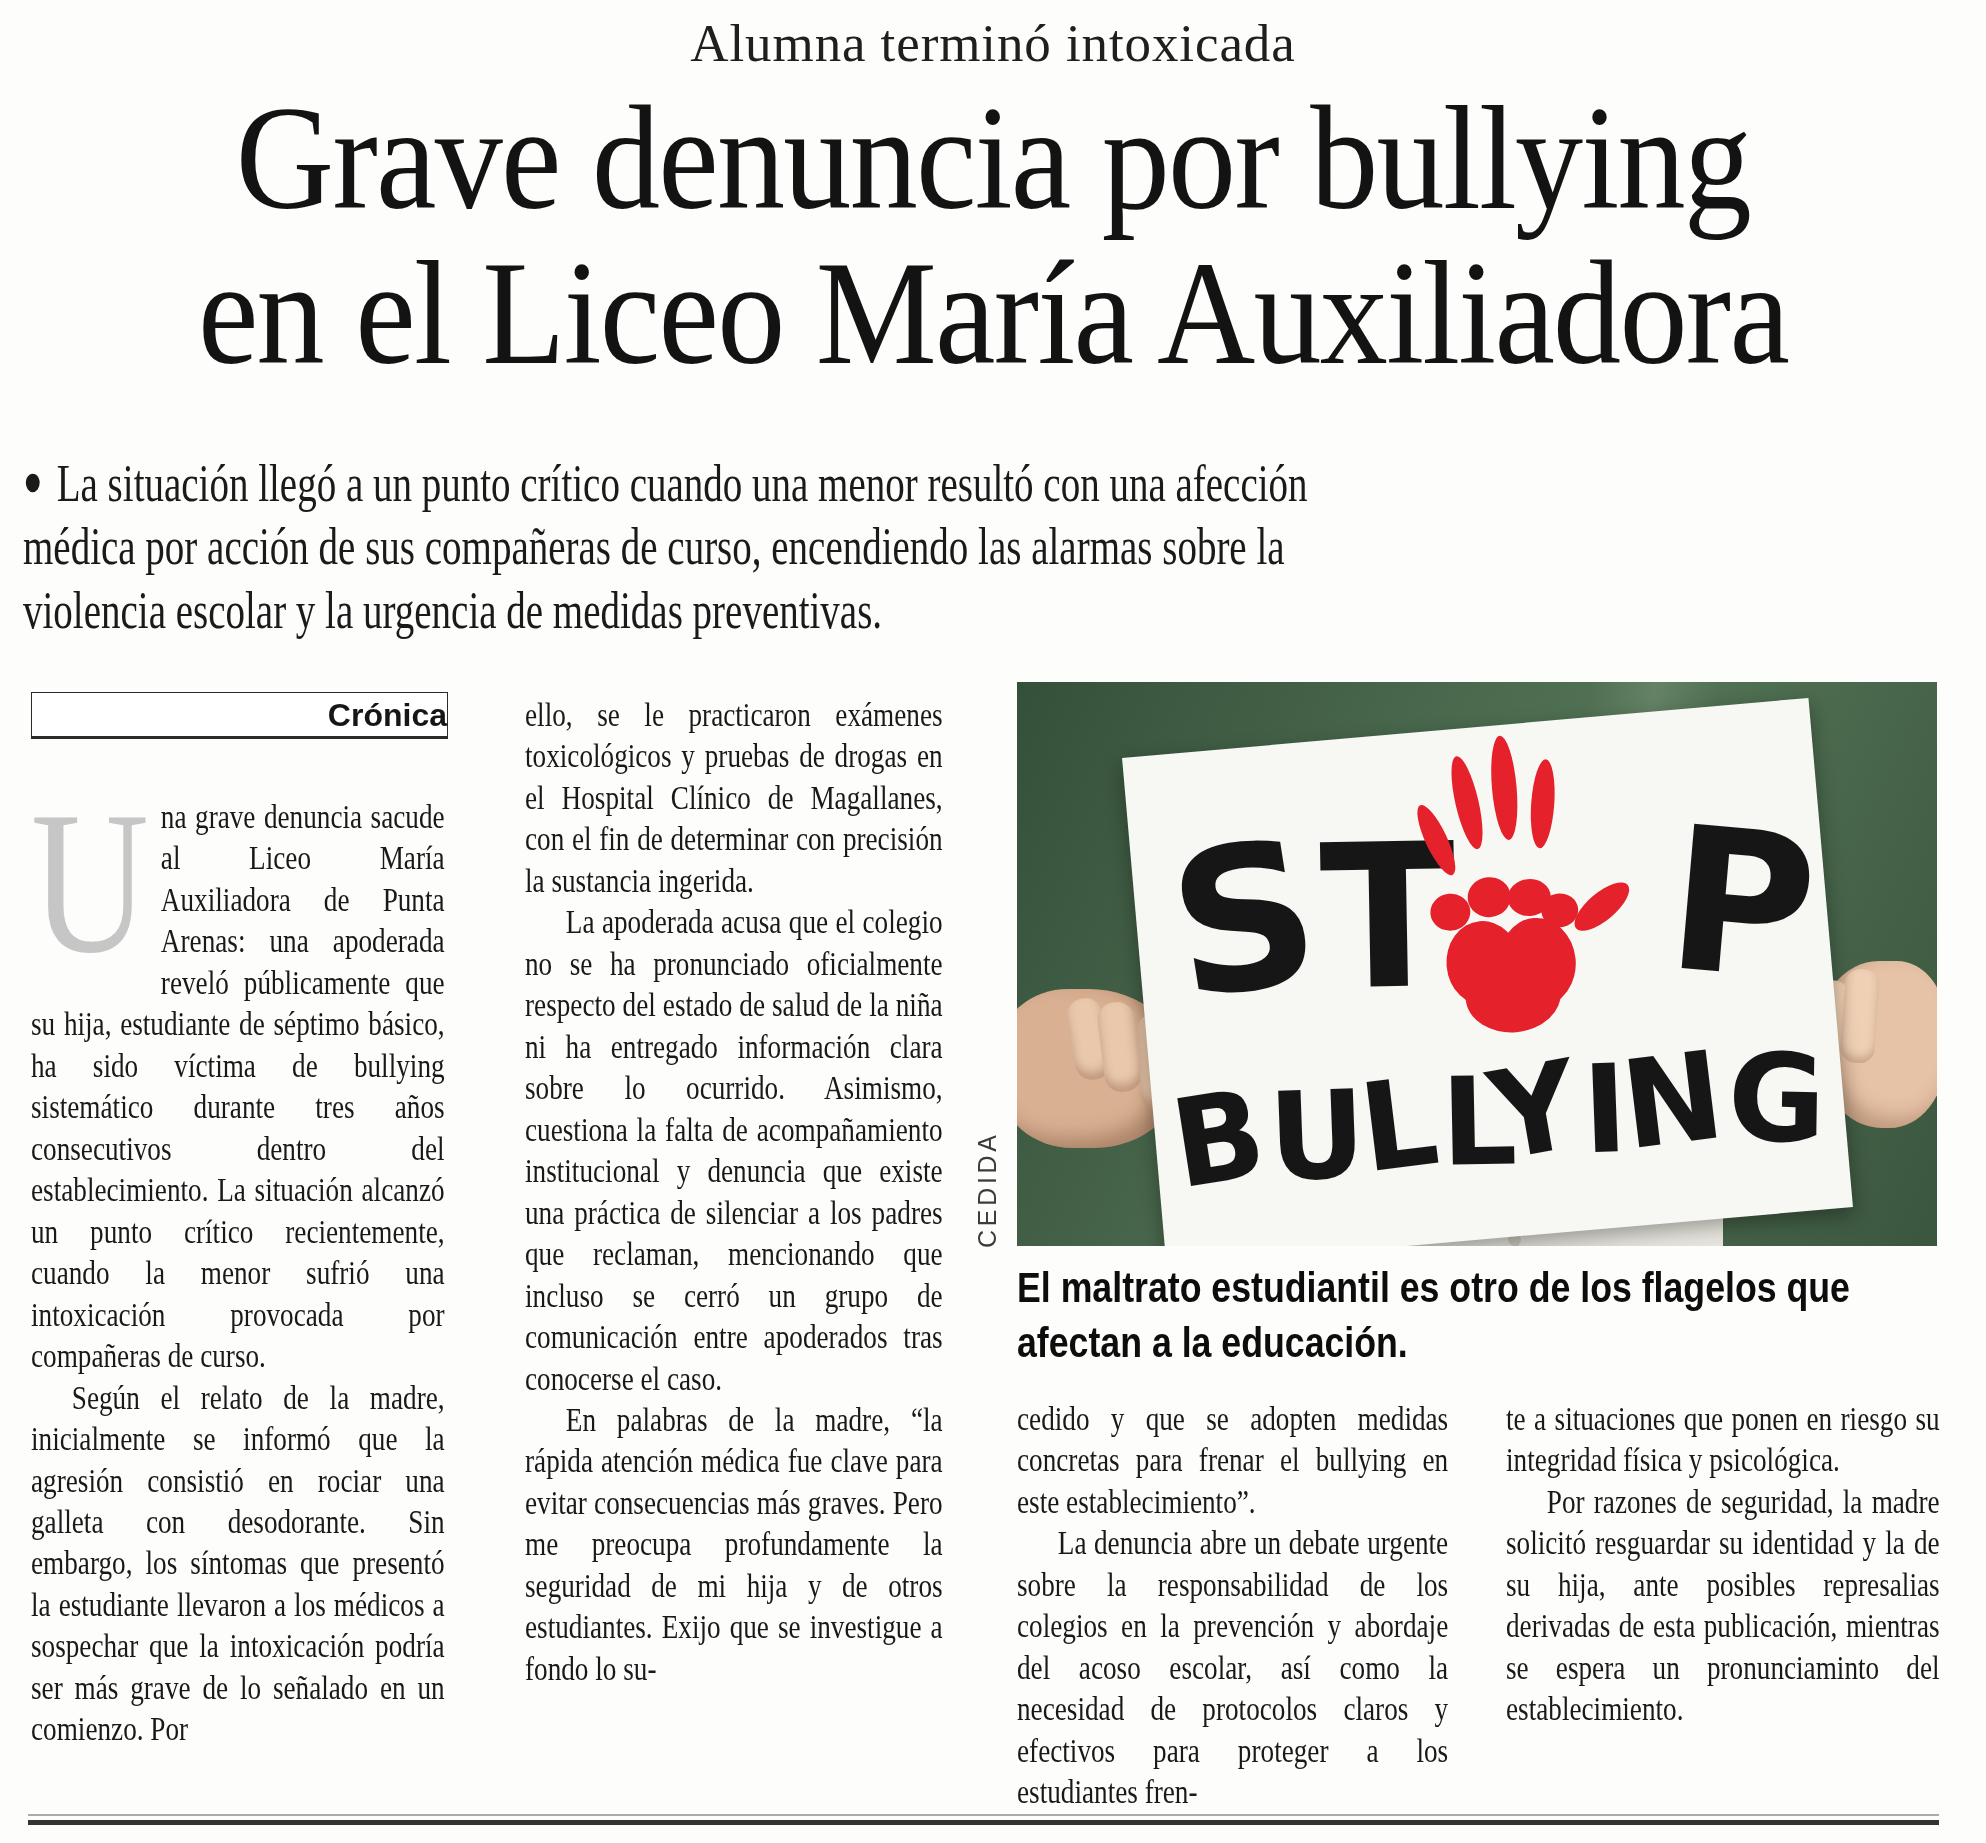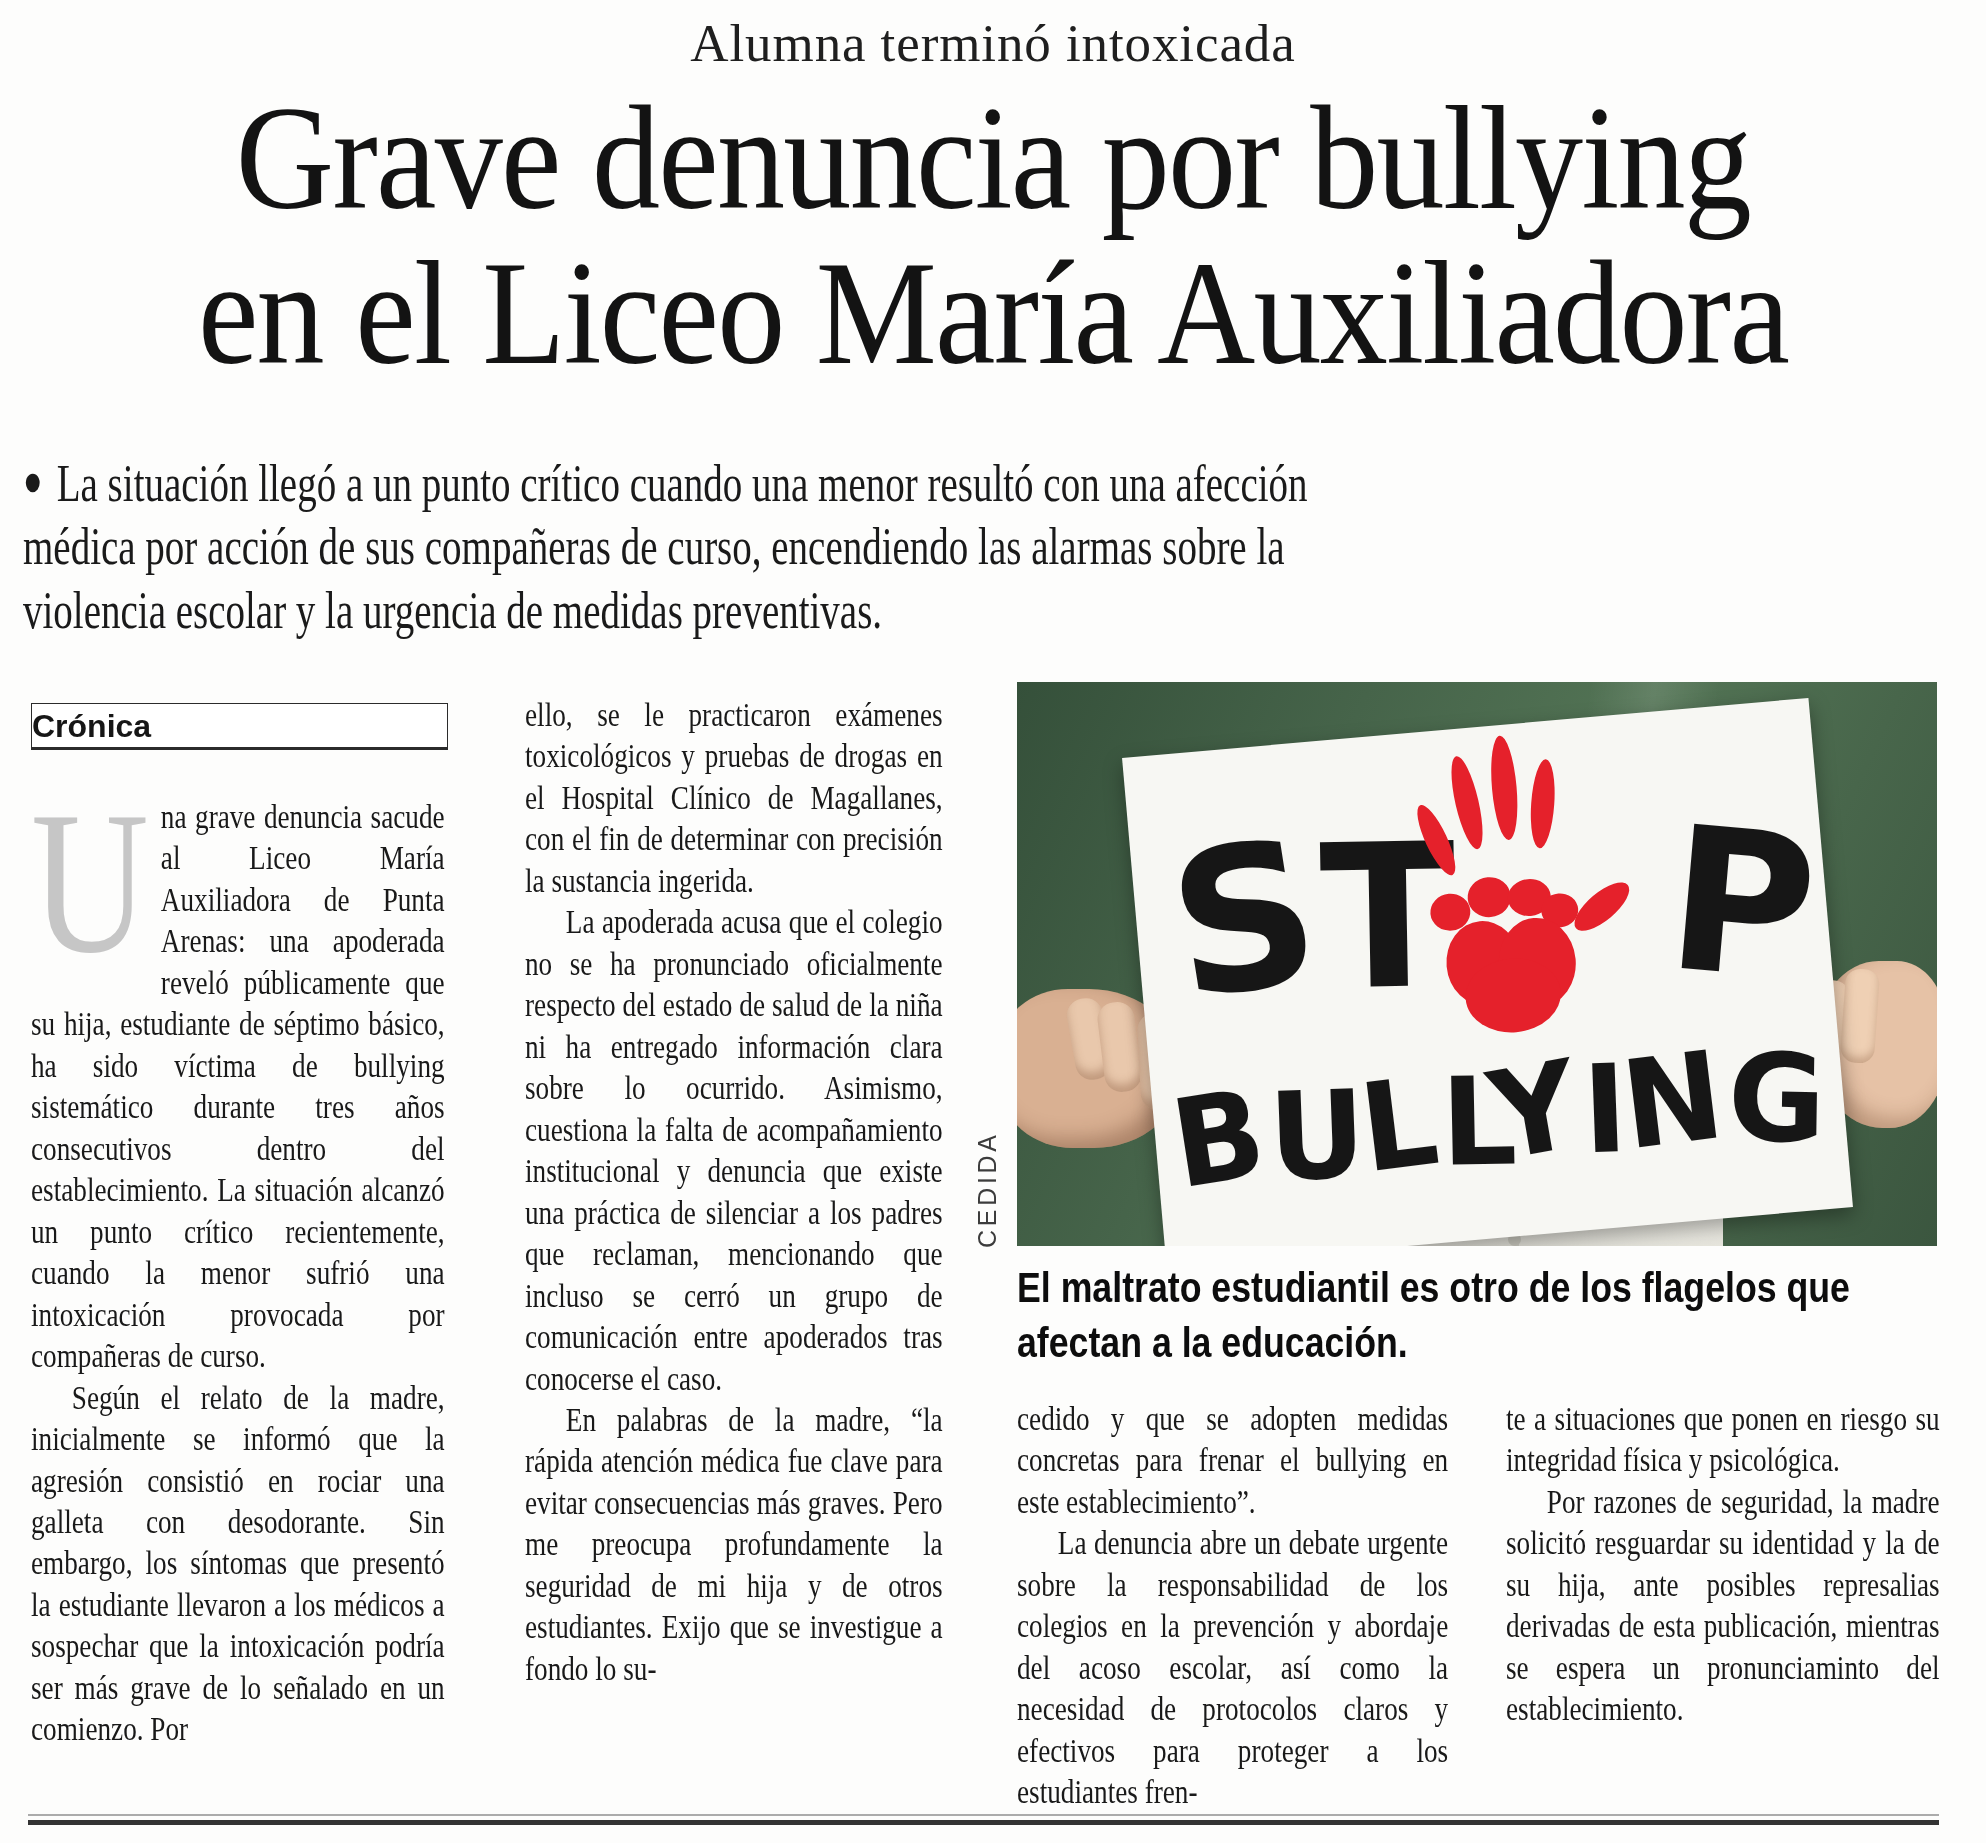--- a/index.html
+++ b/index.html
@@ -21,21 +21,21 @@
   .lede{
     position:absolute;left:23.4px;top:452px;width:1864px;
     font-size:52px;line-height:1.22;color:#1a1a1a;
     transform:scaleX(0.75);transform-origin:0 0;text-align:left;
   }
   .lede .bullet{font-size:43px;margin-right:19px;position:relative;top:-5.6px;}
   
   .byline-box{
     position:absolute;left:31px;top:692px;width:417px;box-sizing:border-box;
     border:1.9px solid #2b2b2b;border-bottom-width:3.7px;background:#ffffff;
-    font-family:"Liberation Sans",sans-serif;text-align:left;margin-top:11px;
+    font-family:"Liberation Sans",sans-serif;text-align:right;
   }
   .byline-section{font-weight:bold;font-size:32px;color:#161616;padding:3.7px 0 2.8px;}
   .byline-email{background:#e5e5e4;font-size:32px;color:#1c1c1c;padding:3.7px 0 6.6px;letter-spacing:0.9px;}
   
   .col{
     position:absolute;transform:scaleX(0.8);transform-origin:0 0;
     font-size:34px;line-height:1.22;text-align:justify;color:#191919;
   }
   #col1{left:31px;top:796px;width:517px;}
   #col2{left:525px;top:694px;width:522px;}

